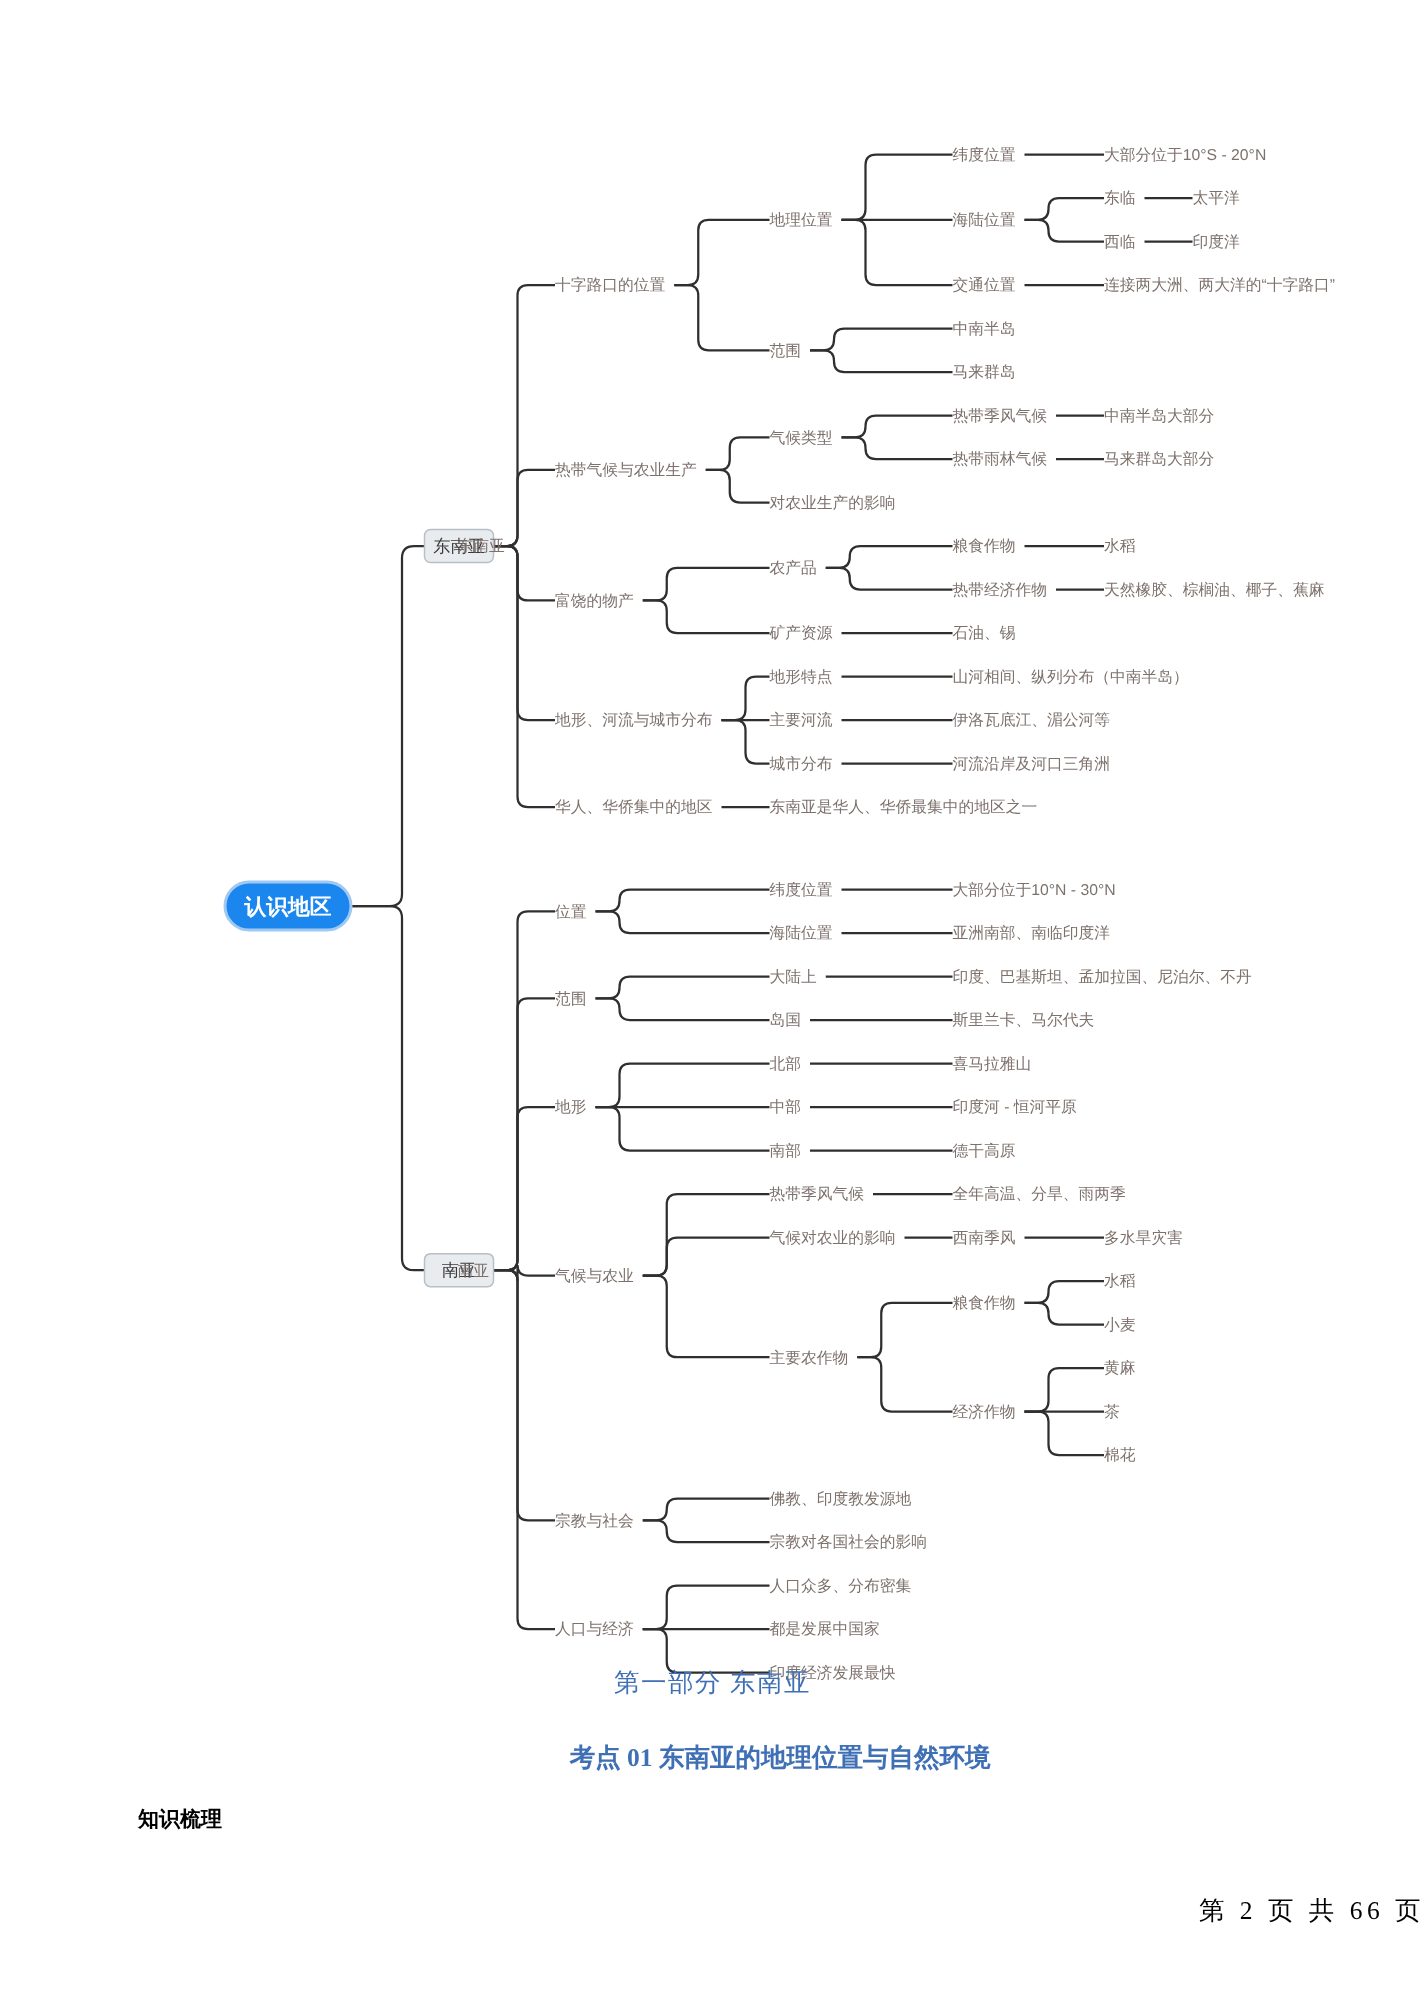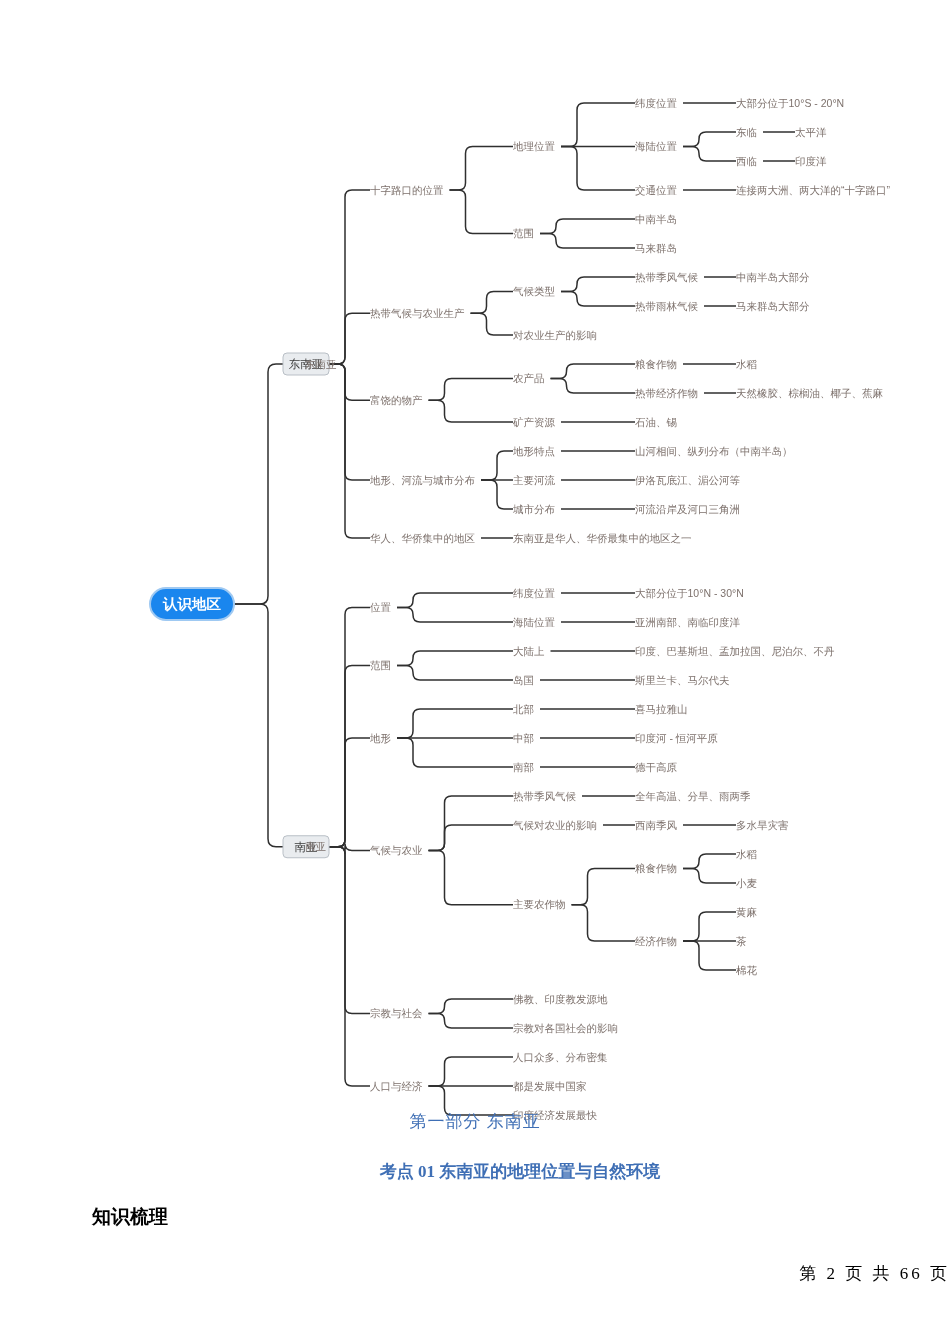--- a/index.html
+++ b/index.html
@@ -14,21 +14,21 @@
   .mm-link{fill:none;stroke:#2f2f2f;stroke-width:1.5;}
   .mm-label{font-family:"Liberation Sans","DejaVu Sans",sans-serif;font-size:10.5px;fill:#7d716c;}
   .root-text{font-family:"Liberation Sans","DejaVu Sans",sans-serif;font-size:14.5px;fill:#ffffff;font-weight:bold;}
   .branch-box{fill:#e9ecef;stroke:#b9bfc6;stroke-width:1;}
   .branch-text{font-family:"Liberation Sans","DejaVu Sans",sans-serif;font-size:11.5px;fill:#3a3a3a;}
   .doc-section{position:absolute;left:0;width:950px;text-align:center;}
   .h-part{top:1110px;font-size:17px;color:#3f6fb5;font-weight:normal;letter-spacing:1px;
           font-family:"Liberation Serif","DejaVu Serif",serif;}
   .h-point{top:1160px;font-size:17px;color:#3f6fb5;font-weight:bold;
           font-family:"Liberation Serif","DejaVu Serif",serif;padding-left:45px;}
-  .h-sub{position:absolute;left:92px;top:1204px;font-size:19px;color:#000;font-weight:bold;
+  .h-sub{position:absolute;left:92px;top:1204px;font-size:14px;color:#000;font-weight:bold;
           font-family:Liberation Mono, monospace;}
   .footer{position:absolute;left:0;top:1262px;width:950px;text-align:right;
           font-size:17px;color:#000;letter-spacing:3px;
           font-family:"Liberation Serif","DejaVu Serif",serif;}
 </style>
 </head>
 <body>
 
 <svg id="mindmap" viewBox="0 0 950 1120">
     <g>

